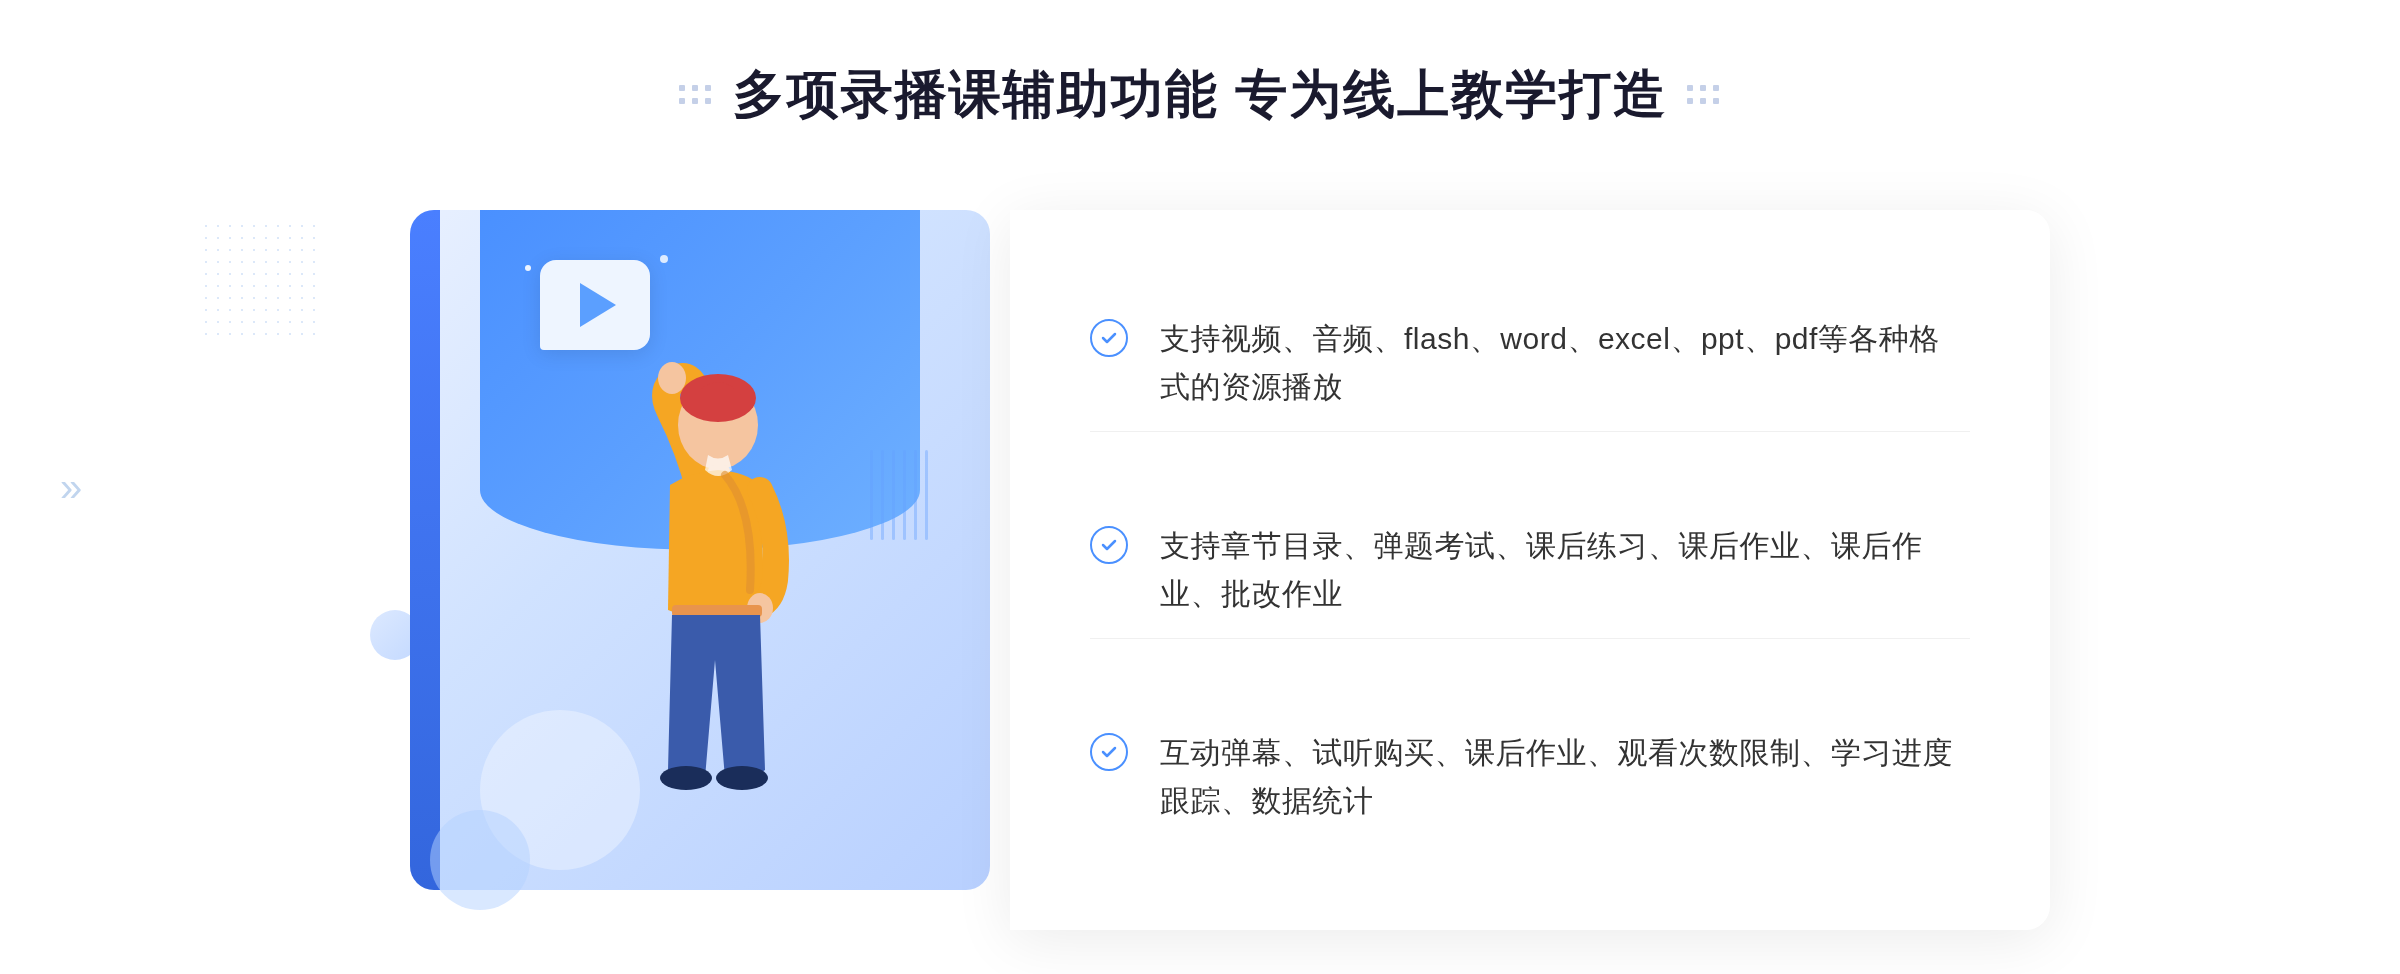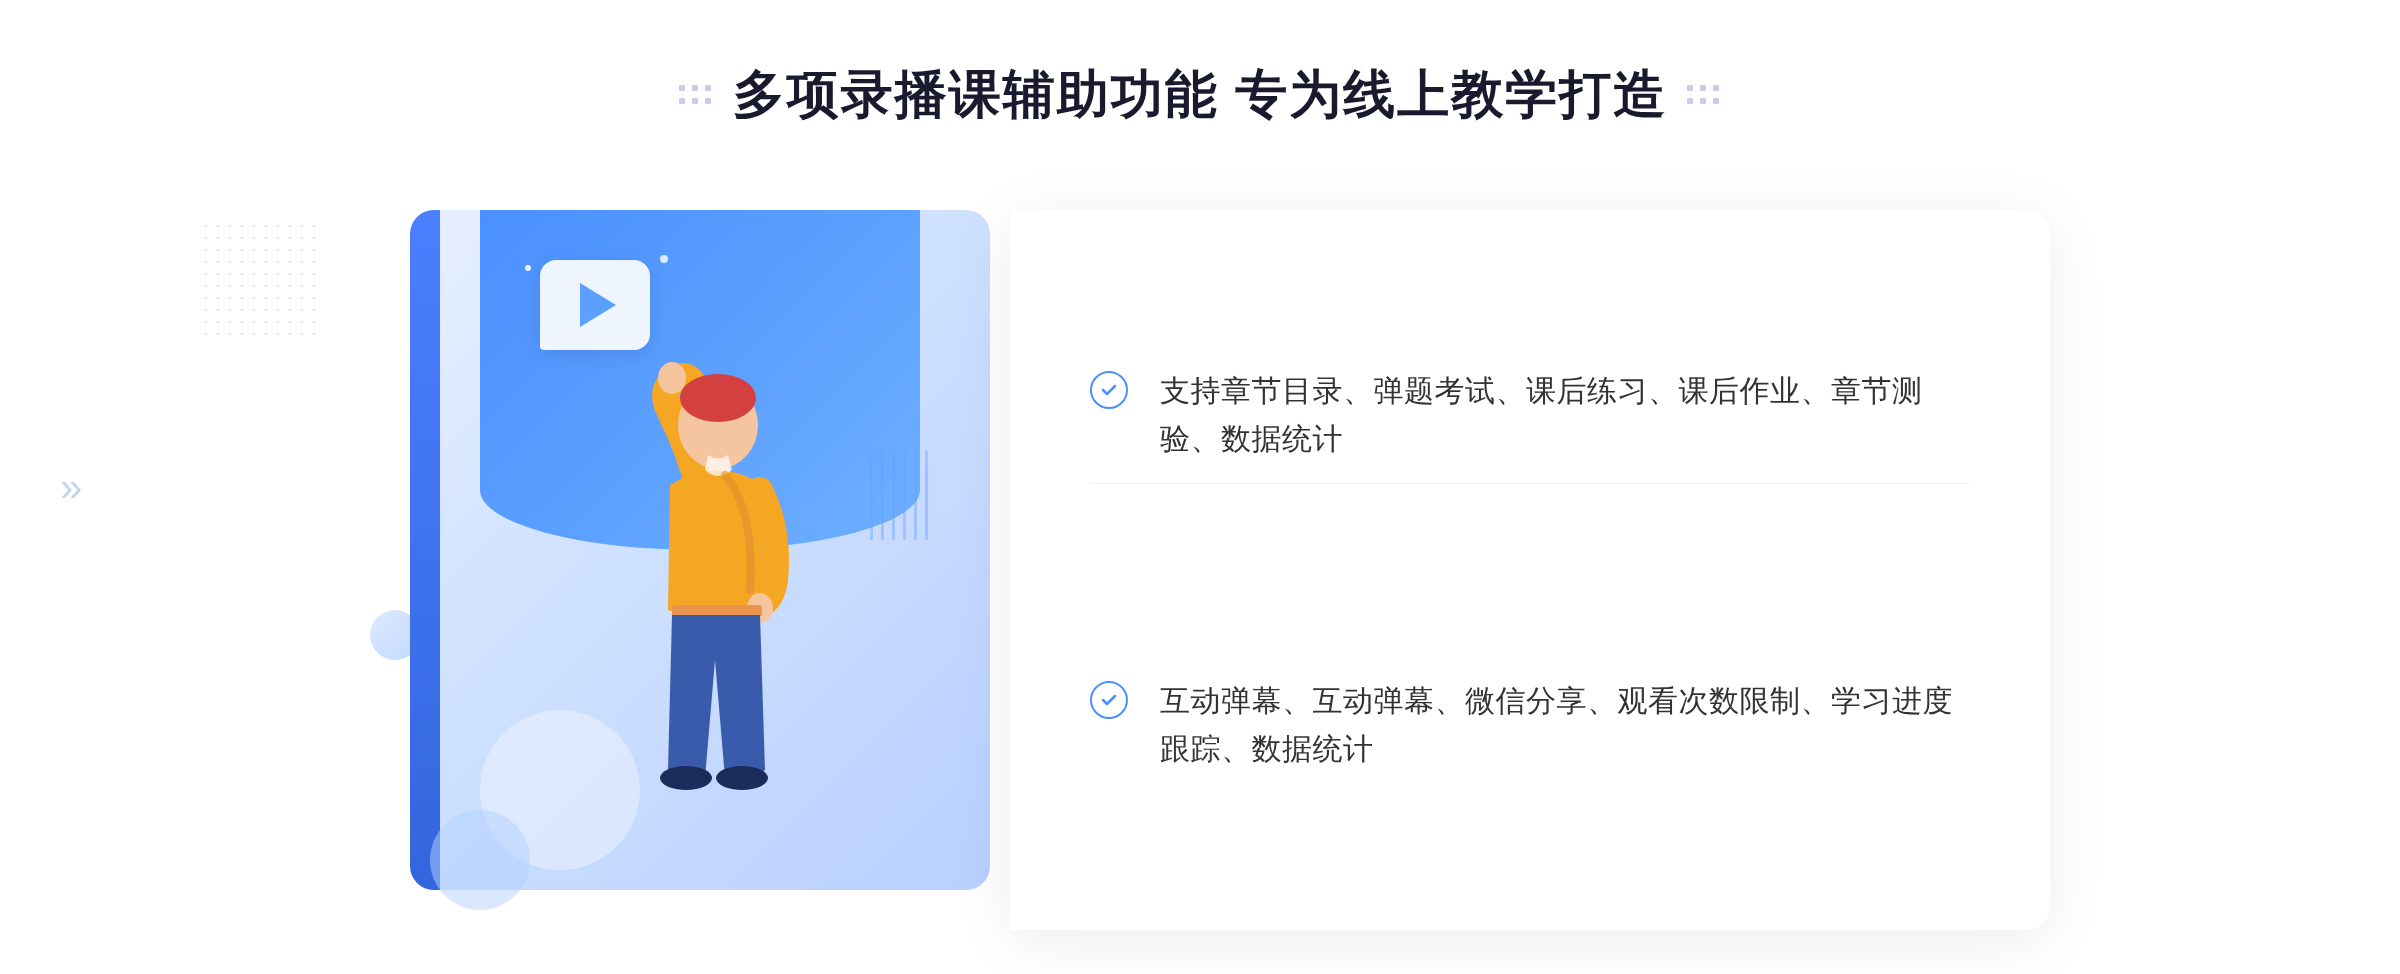--- a/index.html
+++ b/index.html
@@ -430,41 +430,51 @@
           <path d="M155 160 Q168 172 182 160 L178 145 Q168 152 158 145 Z" fill="#fff" opacity="0.7"></path>
 
           <path d="M175 165 Q205 200 200 280" fill="none" stroke="#e09030" stroke-width="8" stroke-linecap="round" opacity="0.6"></path>
         </svg>
       </div>
 
     </div>
 
     <div class="features-area">
 
-
       <div class="feature-item">
         <div class="check-icon">
           <div class="check-circle">
             <svg width="22" height="22" viewBox="0 0 22 22" fill="none">
               <path d="M5 11 L9 15 L17 7" stroke="#4a90ff" stroke-width="2.5" stroke-linecap="round" stroke-linejoin="round"></path>
             </svg>
           </div>
         </div>
-        <span class="feature-text">支持章节目录、弹题考试、课后练习、课后作业、章节测验、数据统计</span>
-      </div>
-
+        <span class="feature-text">支持视频、音频、flash、word、excel、ppt、pdf等各种格式的资源播放</span>
+      </div>
 
       <div class="feature-item">
         <div class="check-icon">
           <div class="check-circle">
             <svg width="22" height="22" viewBox="0 0 22 22" fill="none">
               <path d="M5 11 L9 15 L17 7" stroke="#4a90ff" stroke-width="2.5" stroke-linecap="round" stroke-linejoin="round"></path>
             </svg>
           </div>
         </div>
-        <span class="feature-text">互动弹幕、互动弹幕、微信分享、观看次数限制、学习进度跟踪、数据统计</span>
+        <span class="feature-text">支持章节目录、弹题考试、课后练习、课后作业、课后作业、批改作业</span>
+      </div>
+
+
+      <div class="feature-item">
+        <div class="check-icon">
+          <div class="check-circle">
+            <svg width="22" height="22" viewBox="0 0 22 22" fill="none">
+              <path d="M5 11 L9 15 L17 7" stroke="#4a90ff" stroke-width="2.5" stroke-linecap="round" stroke-linejoin="round"></path>
+            </svg>
+          </div>
+        </div>
+        <span class="feature-text">互动弹幕、试听购买、课后作业、观看次数限制、学习进度跟踪、数据统计</span>
       </div>
 
     </div>
 
   </div>
 
 </div>
 
 </body></html>

